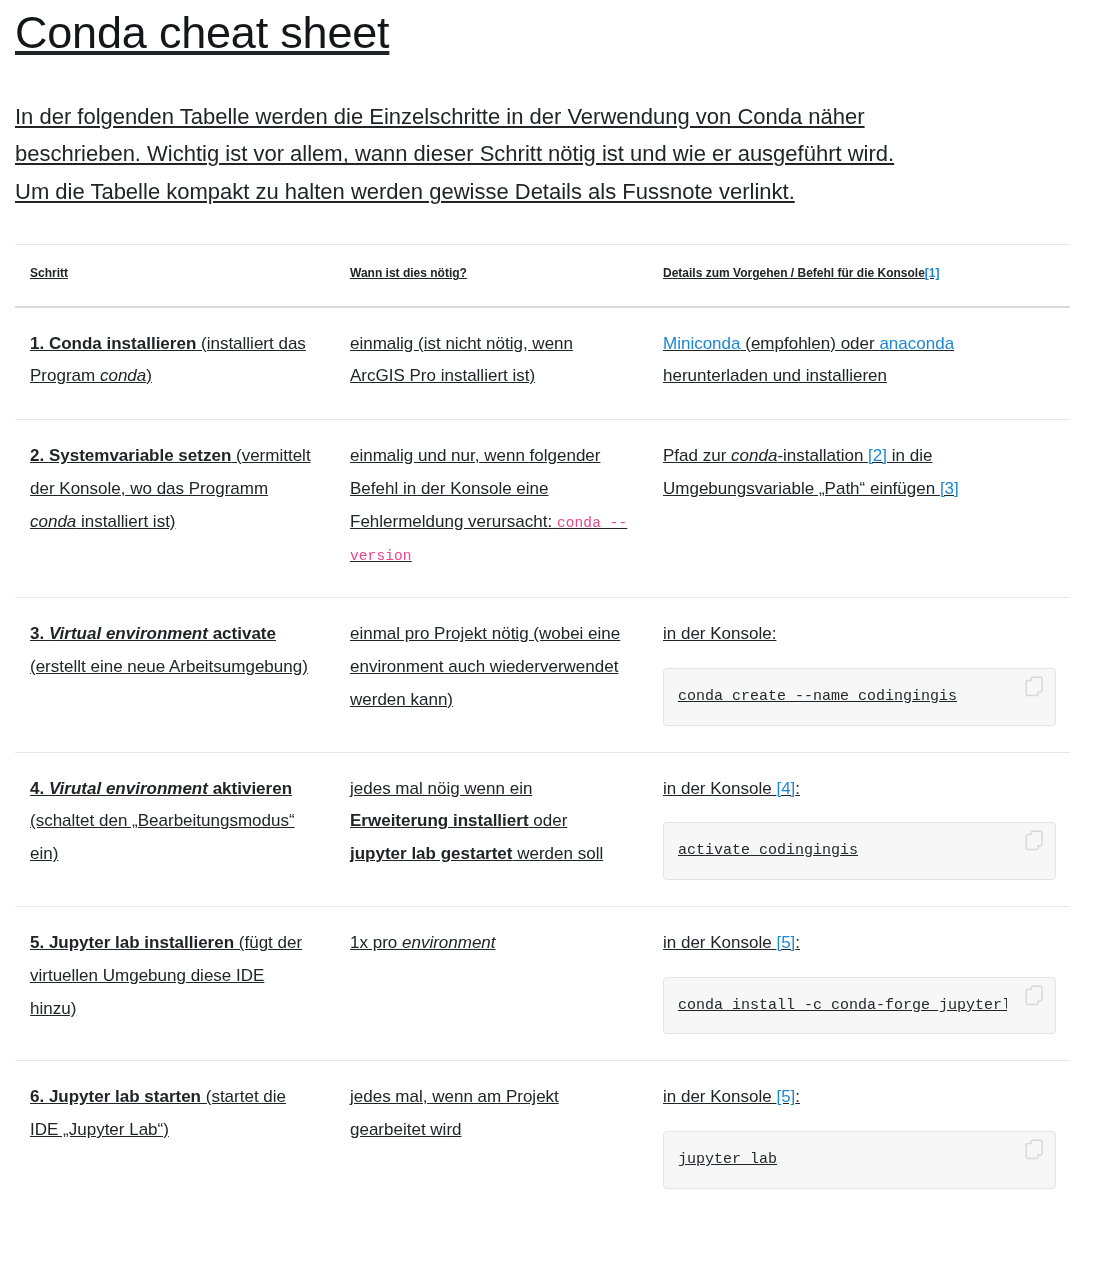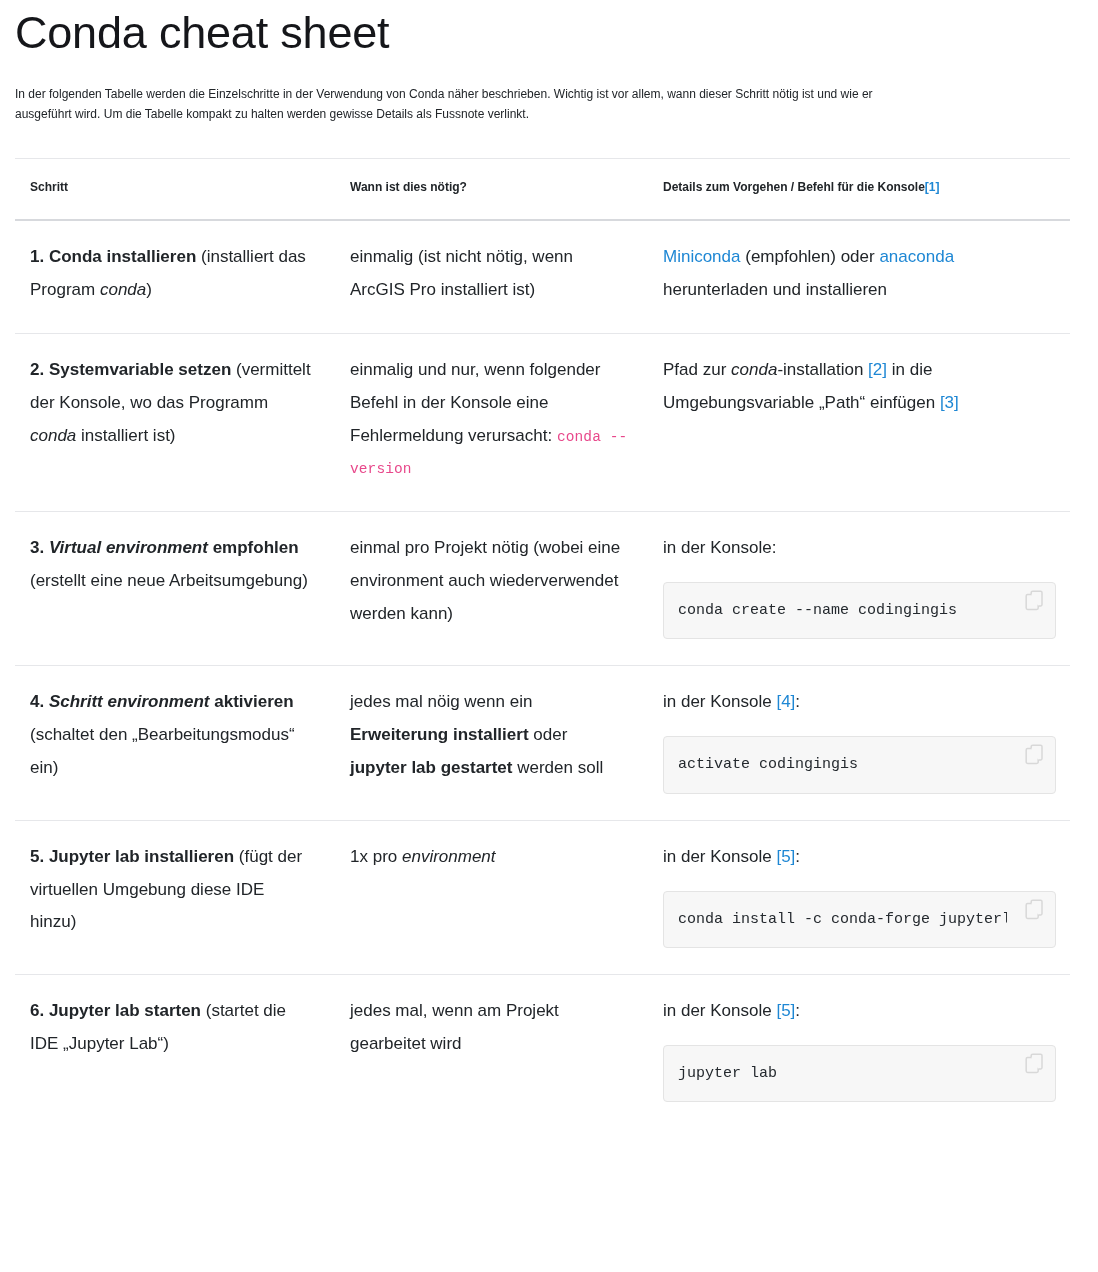--- a/index.html
+++ b/index.html
@@ -11,35 +11,36 @@
     width: 1098px;
     min-height: 1272px;
     font-family: "Liberation Sans", sans-serif;
     color: #212529;
     -webkit-font-smoothing: antialiased;
   }
   .page {
     width: 938px;
     box-sizing: border-box;
     padding: 0 15px;
+    text-decoration: underline;
   }
   h1.page-title {
     font-size: 45px;
     font-weight: 300;
     line-height: 1.1;
     margin: 8px 0 0 0;
     padding: 0;
     color: #15161a;
     letter-spacing: -0.2px;
   }
   p.intro {
-    font-size: 12px;
+    font-size: 22px;
     line-height: 1.72;
     color: #212529;
-    margin: 26px 0 0 0;
+    margin: 40px 0 0 0;
     max-width: 1055px;
   }
   table.cheat {
     width: 1055px;
     border-collapse: collapse;
     margin-top: 33px;
     table-layout: fixed;
   }
   table.cheat thead th {
     text-align: left;
@@ -161,40 +162,40 @@
         <td>
           <span>einmalig und nur, wenn folgender Befehl in der Konsole eine Fehlermeldung verursacht: </span><code class="inline">conda --version</code>
         </td>
         <td>
           <span>Pfad zur </span><span class="i">conda</span><span>-installation </span><a class="fn" href="#">[2]</a><span> in die Umgebungsvariable „Path“ einfügen </span><a class="fn" href="#">[3]</a>
         </td>
       </tr>
 
       <tr>
         <td>
-          <span class="b">3. </span><span class="bi">Virtual environment</span><span class="b"> empfohlen</span><span> (erstellt eine neue Arbeitsumgebung)</span>
+          <span class="b">3. </span><span class="bi">Virtual environment</span><span class="b"> activate</span><span> (erstellt eine neue Arbeitsumgebung)</span>
         </td>
         <td>einmal pro Projekt nötig (wobei eine environment auch wiederverwendet werden kann)</td>
         <td>
           <span>in der Konsole:</span>
           <div class="codebox">
             <pre>conda create --name codingingis</pre>
             <span class="copy-icon">
               <svg width="22" height="24" viewBox="0 0 22 24" fill="none" xmlns="http://www.w3.org/2000/svg">
                 <rect x="1.2" y="4.5" width="12" height="15" rx="1.4" stroke="#d8d8d8" stroke-width="1.5" fill="#f7f7f7"></rect>
                 <path d="M6.2 4.5 V2.6 a1.4 1.4 0 0 1 1.4-1.4 h8 a1.4 1.4 0 0 1 1.4 1.4 V14.5 a1.4 1.4 0 0 1-1.4 1.4 H13.2" stroke="#d8d8d8" stroke-width="1.5" fill="#f7f7f7"></path>
               </svg>
             </span>
           </div>
         </td>
       </tr>
 
       <tr>
         <td>
-          <span class="b">4. </span><span class="bi">Schritt environment</span><span class="b"> aktivieren</span><span> (schaltet den „Bearbeitungsmodus“ ein)</span>
+          <span class="b">4. </span><span class="bi">Virutal environment</span><span class="b"> aktivieren</span><span> (schaltet den „Bearbeitungsmodus“ ein)</span>
         </td>
         <td>
           <span>jedes mal nöig wenn ein </span><span class="b">Erweiterung installiert</span><span> oder </span><span class="b">jupyter lab gestartet</span><span> werden soll</span>
         </td>
         <td>
           <span>in der Konsole </span><a class="fn" href="#">[4]</a><span>:</span>
           <div class="codebox">
             <pre>activate codingingis</pre>
             <span class="copy-icon">
               <svg width="22" height="24" viewBox="0 0 22 24" fill="none" xmlns="http://www.w3.org/2000/svg">

